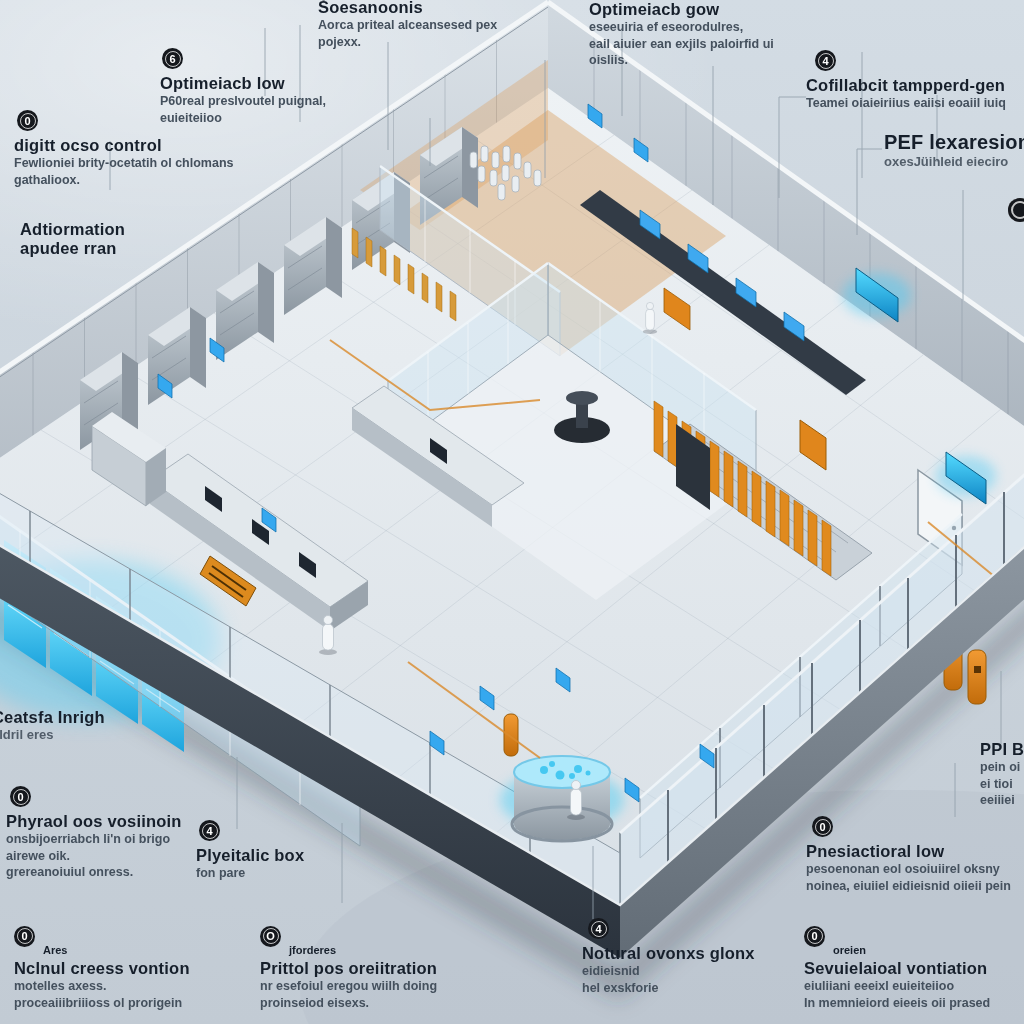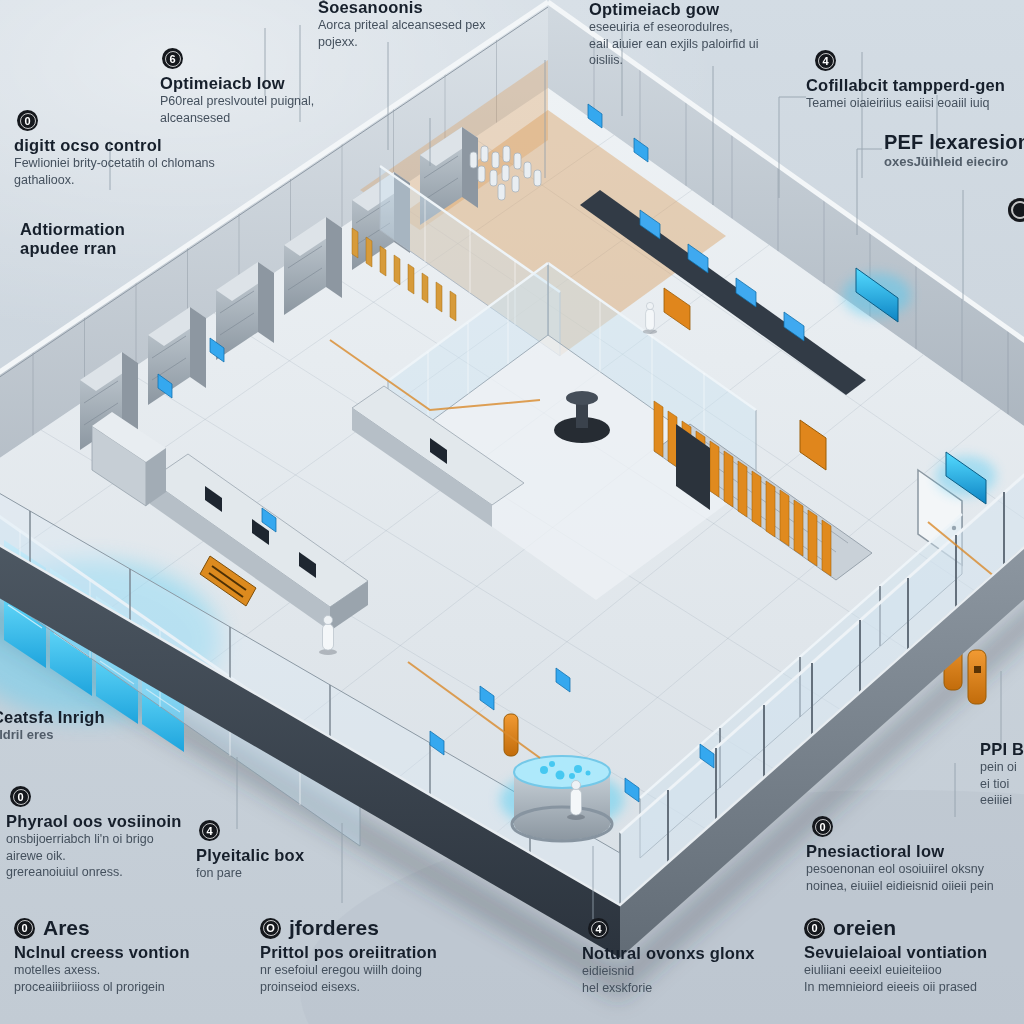--- a/index.html
+++ b/index.html
@@ -7,31 +7,31 @@
     position:relative;width:1024px;height:1024px;overflow:hidden;
     background:#c9d3dc;font-family:"Liberation Sans",sans-serif;
   }
   .stage svg{position:absolute;left:0;top:0;}
   .layer-art{z-index:1;}
   .layer-leaders{z-index:2;}
   .callout{position:absolute;z-index:3;color:#1a2430;}
   .callout div{white-space:nowrap;}
   .callout .title{font-weight:bold;font-size:16.5px;line-height:19px;color:#161f2b;letter-spacing:.2px;}
   .callout .title.big{font-size:20px;line-height:23px;}
-  .callout .line{font-size:12.5px;line-height:16.5px;color:#44505d;}
+  .callout .line{font-size:12.5px;line-height:16.5px;color:#44505d;font-weight:bold;}
   .callout .line.semib{font-weight:bold;color:#3d4956;opacity:.85;font-size:13px;}
   .badge{
     display:inline-flex;align-items:center;justify-content:center;
     width:21px;height:21px;border-radius:50%;background:#15181d;color:#fff;
     font-size:11px;font-weight:bold;position:relative;flex:0 0 auto;
   }
   .badge::before{content:"";position:absolute;inset:2.5px;border:1.5px solid rgba(255,255,255,.75);border-radius:50%;}
   .badge.stacked{margin-bottom:5px;}
   .head-row{display:flex;align-items:center;gap:8px;margin-bottom:3px;}
-  .inline-title{font-weight:bold;font-size:21px;color:#161f2b;}
+  .inline-title{font-weight:bold;font-size:11px;color:#161f2b;margin-top:28px;}
   .partial-badge{
     position:absolute;z-index:3;width:24px;height:24px;border-radius:50%;
     background:#15181d;box-shadow:inset 0 0 0 3px #15181d, inset 0 0 0 5px rgba(255,255,255,.75);
   }
 </style>
 </head>
 <body>
 
 <div class="stage">
 
@@ -493,21 +493,21 @@
 
   <div class="callout" style="left:884px;top:131px">
     <div class="title big">PEF lexaresion</div>
     <div class="line semib">oxesJüihleid eieciro</div>
   </div>
 
   <div class="callout" style="left:160px;top:48px">
     <span class="badge stacked" style="margin-left:2px">6</span>
     <div class="title">Optimeiacb low</div>
     <div class="line">P60real preslvoutel puignal,</div>
-    <div class="line">alceansesed</div>
+    <div class="line">euieiteiioo</div>
   </div>
 
   <div class="callout" style="left:14px;top:110px">
     <span class="badge stacked" style="margin-left:3px">0</span>
     <div class="title">digitt ocso control</div>
     <div class="line">Fewlioniei brity-ocetatih ol chlomans</div>
     <div class="line">gathalioox.</div>
   </div>
 
   <div class="callout" style="left:20px;top:220px">

